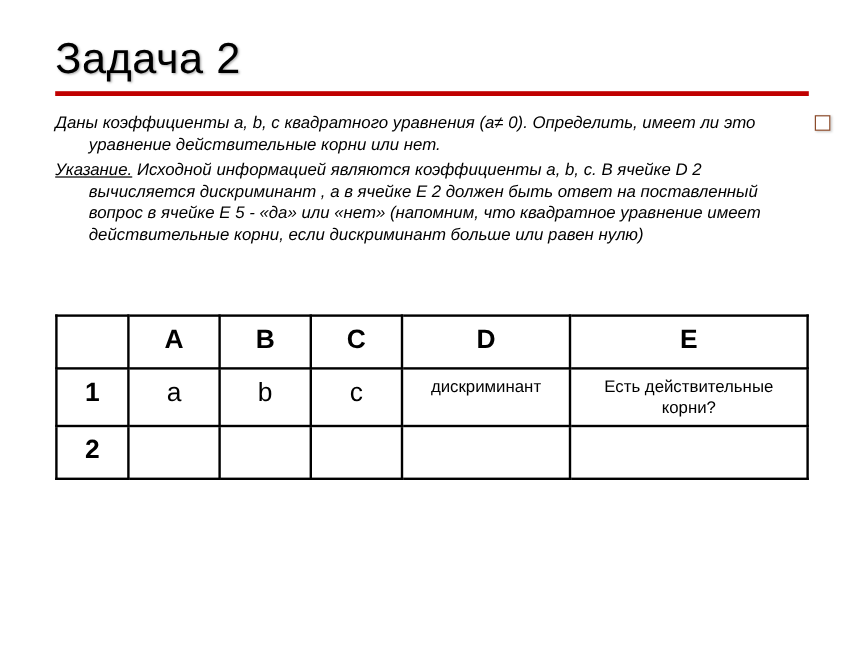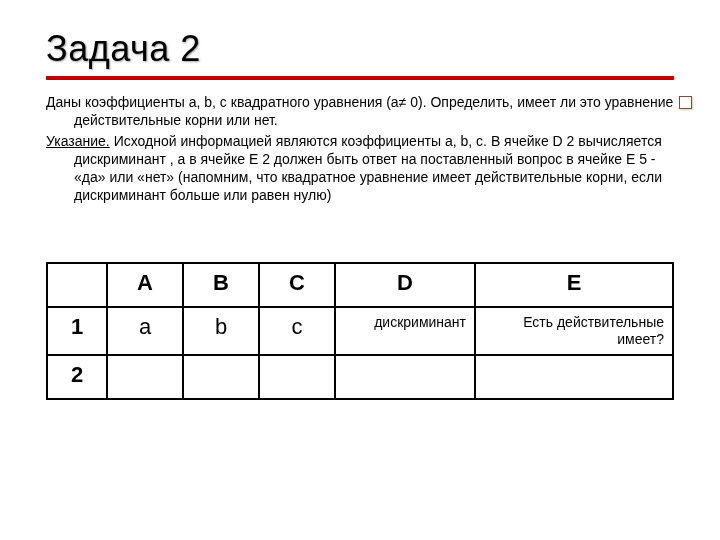--- a/index.html
+++ b/index.html
@@ -32,20 +32,21 @@
     margin-bottom: 14px;
   }
   .body-text {
     font-size: 14px;
     line-height: 1.28;
   }
   .body-text p {
     margin: 0 0 3px 0;
     text-indent: -28px;
     padding-left: 28px;
+    font-style: italic;
   }
   .body-text .underline {
     text-decoration: underline;
   }
   .legend {
     position: absolute;
     top: 96px;
     right: 28px;
     width: 11px;
     height: 11px;
@@ -76,21 +77,21 @@
     font-size: 22px;
     text-align: center;
     width: 56px;
   }
   table.grid .cell-big {
     font-size: 22px;
     text-align: center;
   }
   table.grid .cell-small {
     font-size: 14px;
-    text-align: right;
+    text-align: center;
     line-height: 1.2;
   }
   table.grid .row2 td {
     height: 30px;
   }
   col.c0 { width: 60px; }
   col.c1 { width: 76px; }
   col.c2 { width: 76px; }
   col.c3 { width: 76px; }
   col.c4 { width: 140px; }
@@ -130,21 +131,21 @@
       <td class="hdr">C</td>
       <td class="hdr">D</td>
       <td class="hdr">E</td>
     </tr>
     <tr>
       <td class="rowlabel">1</td>
       <td class="cell-big">a</td>
       <td class="cell-big">b</td>
       <td class="cell-big">c</td>
       <td class="cell-small">дискриминант</td>
-      <td class="cell-small">Есть действительные имеет?</td>
+      <td class="cell-small">Есть действительные корни?</td>
     </tr>
     <tr class="row2">
       <td class="rowlabel">2</td>
       <td></td>
       <td></td>
       <td></td>
       <td></td>
       <td></td>
     </tr>
   </tbody>

